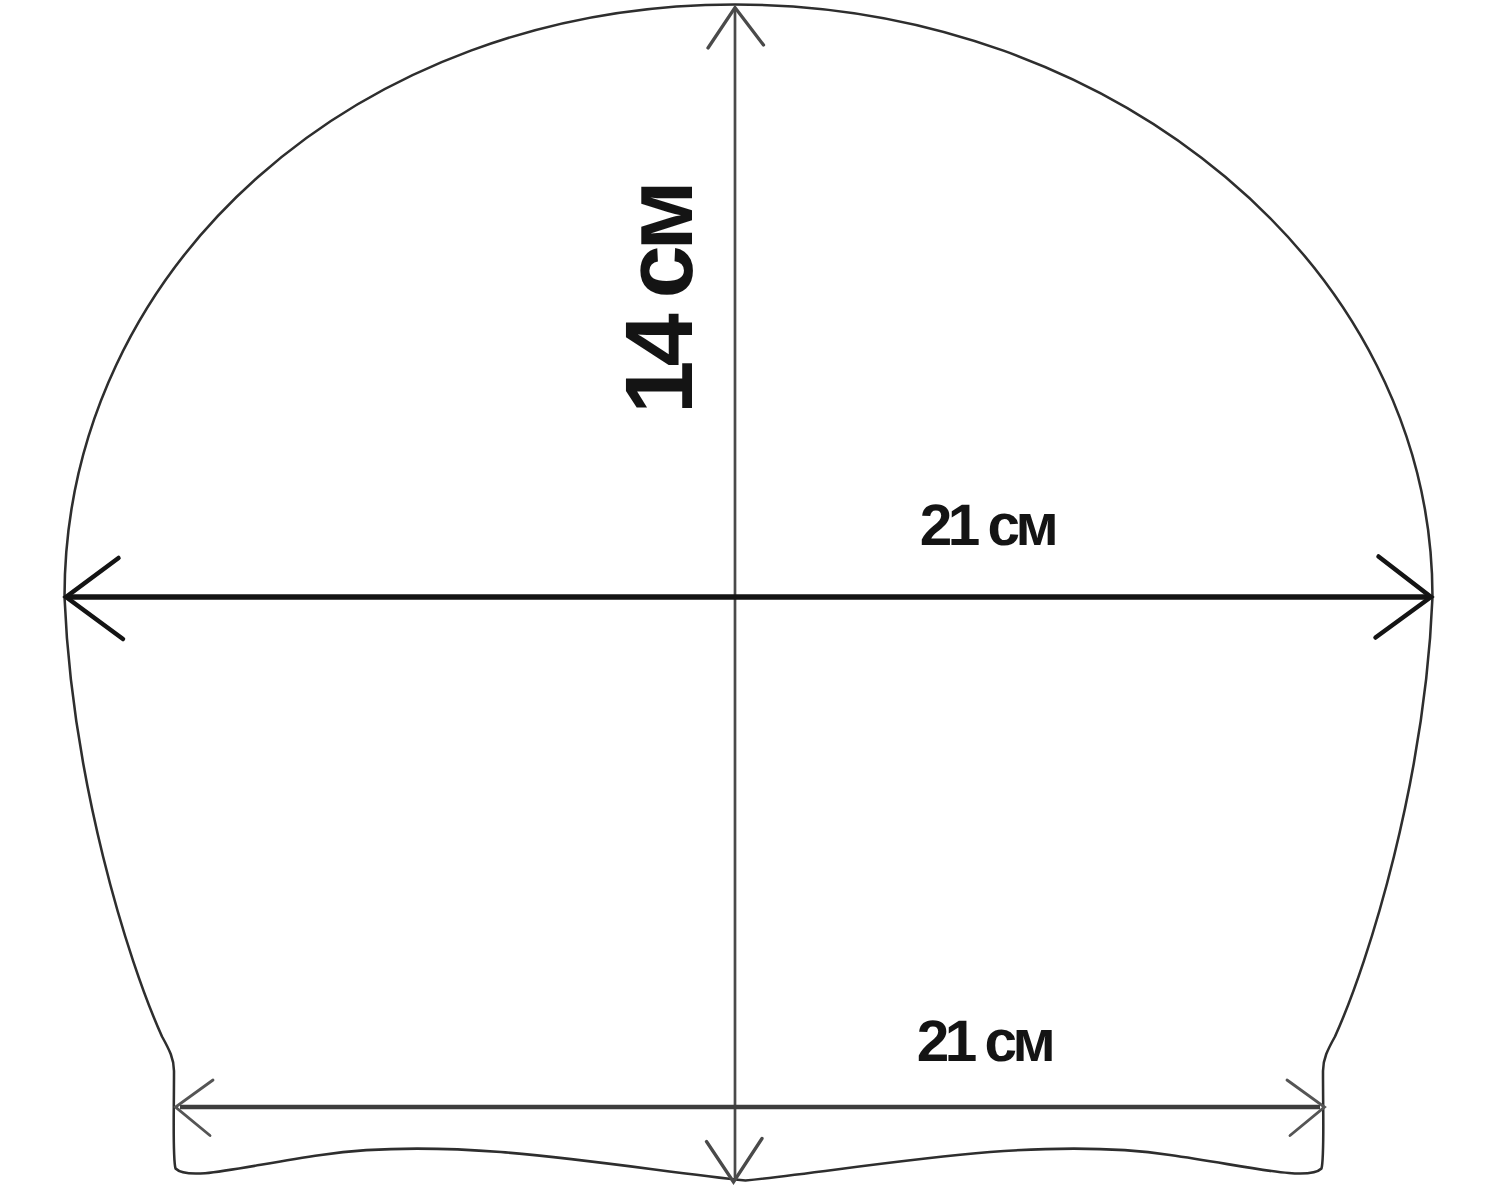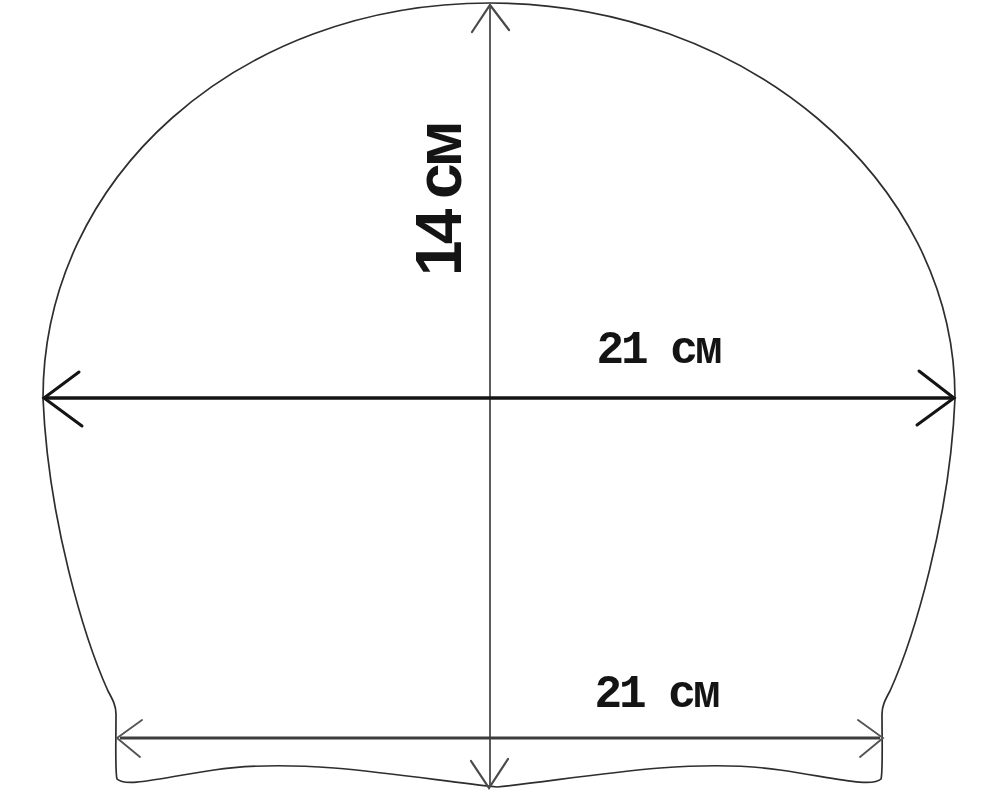--- a/index.html
+++ b/index.html
@@ -23,22 +23,21 @@
   .dim-label {
     position: absolute;
     font-weight: 700;
     color: #141414;
     letter-spacing: -3px;
     white-space: nowrap;
     line-height: 1;
     transform: translate(-50%, -50%);
   }
   .dim-label.horizontal {
-    font-size: 46px;
-    font-family: Liberation Mono, monospace;
+    font-size: 39px;
   }
   .dim-label.vertical {
     font-size: 64px;
     letter-spacing: -4px;
     transform: translate(-50%, -50%) rotate(-90deg);
   }
 </style>
 </head>
 <body>
 

